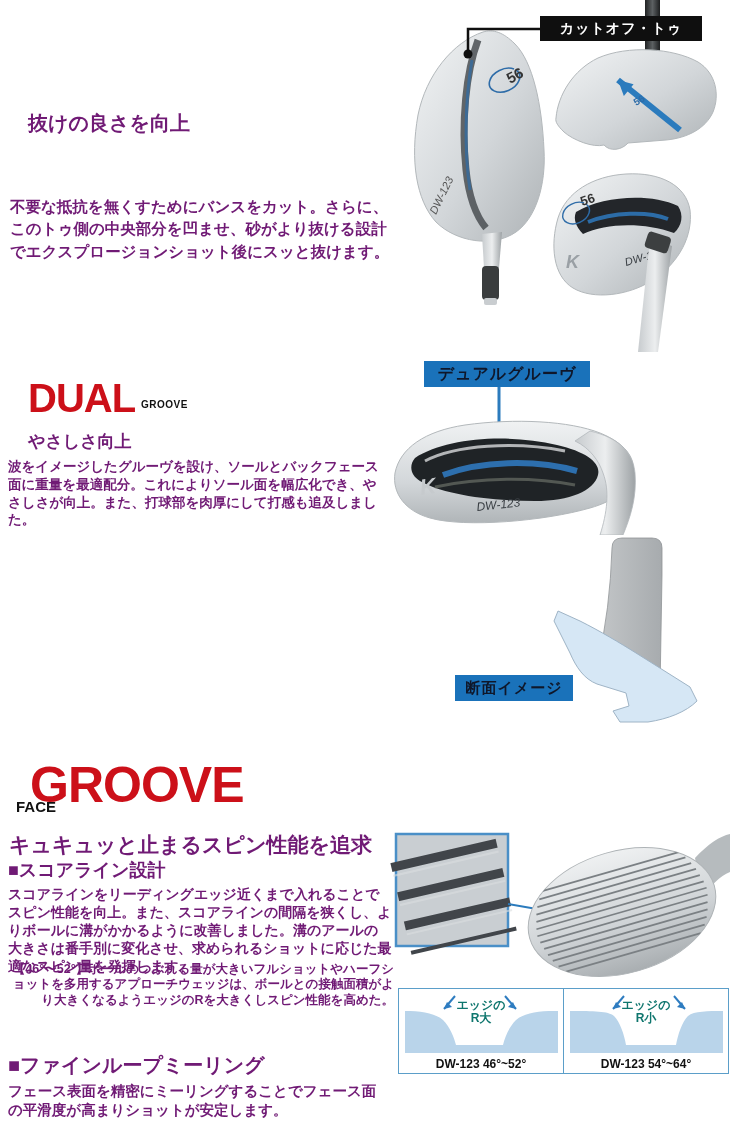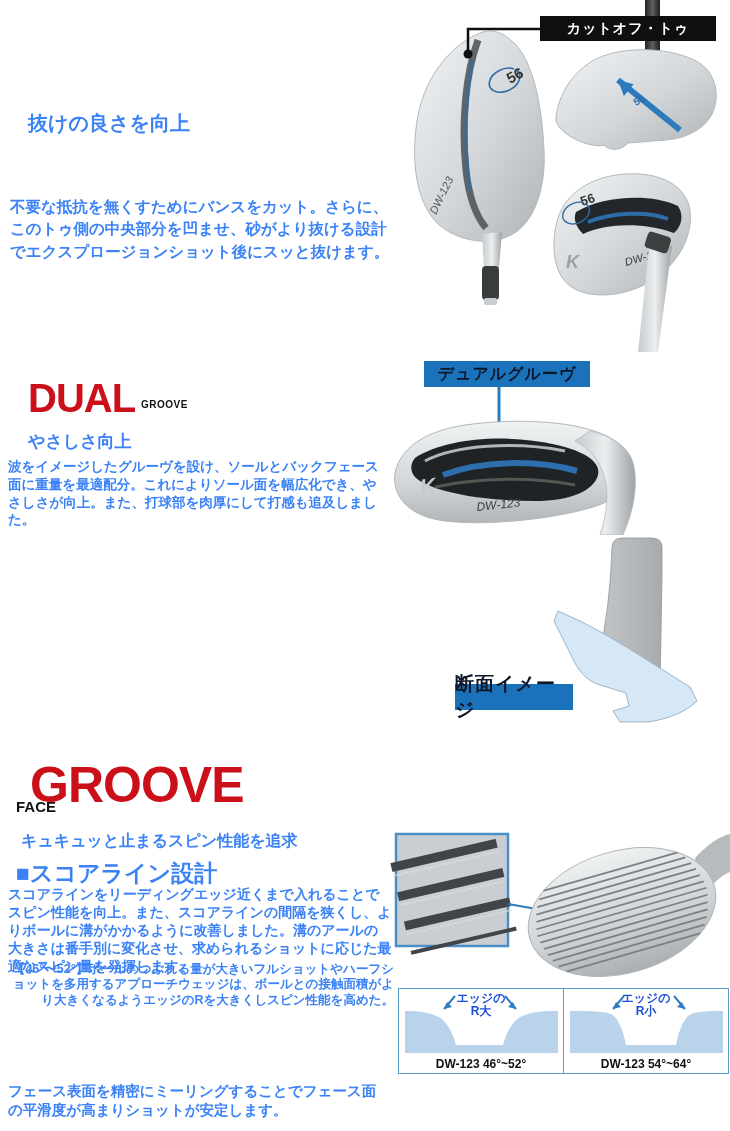--- a/index.html
+++ b/index.html
@@ -1,30 +1,30 @@
 <!DOCTYPE html>
 <html><head>
 <meta charset="utf-8">
 <style>
   html,body{margin:0;padding:0;background:#fff;}
   body{font-family:"Liberation Sans","DejaVu Sans",sans-serif;}
   #page{position:relative;width:730px;height:1131px;background:#fff;overflow:hidden;}
   .abs{position:absolute;}
-  .jp{color:#3b82f6;font-weight:700;word-break:break-all;}
+  .jp{color:#701a75;font-weight:700;word-break:break-all;}
   .title-red{color:#cc1019;}
   .title-black{color:#121212;}
   .callout-black{background:#0f0f0f;color:#fff;font-weight:700;font-size:14px;
     display:flex;align-items:center;justify-content:center;letter-spacing:1px;}
   .callout-blue{background:#1a72ba;color:#0f172a;font-weight:700;
     display:flex;align-items:center;justify-content:center;letter-spacing:1px;}
   .ed-box{display:flex;border:1.5px solid #5b9ec9;background:#fff;}
   .ed-cell{position:relative;width:164px;height:84px;background:#fff;}
   .ed-cell + .ed-cell{border-left:1.5px solid #5b9ec9;}
-  .ed-label{position:absolute;top:3px;left:0;right:0;text-align:center;
-    font-size:12px;line-height:13px;font-weight:700;color:#1d4ed8;}
+  .ed-label{position:absolute;top:10px;left:0;right:0;text-align:center;
+    font-size:12px;line-height:13px;font-weight:700;color:#0f766e;}
   .ed-caption{position:absolute;bottom:2px;left:0;right:0;text-align:center;
     font-size:12px;font-weight:700;color:#111;}
 </style>
 </head>
 <body>
 
 <div id="page">
 
   <div class="abs jp" style="left:28px;top:110px;font-size:20px;">抜けの良さを向上</div>
   <div class="abs jp" style="left:10px;top:196px;width:382px;font-size:15.5px;line-height:1.45;">不要な抵抗を無くすためにバンスをカット。さらに、このトゥ側の中央部分を凹ませ、砂がより抜ける設計でエクスプロージョンショット後にスッと抜けます。</div>
@@ -82,21 +82,21 @@
       <path d="M252,238 L274,246 L260,352 L240,352 Z" fill="url(#shaftg)"></path>
       <rect x="248" y="234" width="24" height="17" rx="4" fill="#3c3f40" transform="rotate(18 260 242)"></rect>
     </g>
 
     <g>
       <polyline points="142,29 70,29 70,50" fill="none" stroke="#0f0f0f" stroke-width="2.5"></polyline>
       <circle cx="70" cy="54" r="4.5" fill="#0f0f0f"></circle>
     </g>
   </svg>
 
-  <div class="abs callout-black" style="left:540px;top:16px;width:176px;height:25px;">カットオフ・トゥ</div>
+  <div class="abs callout-black" style="left:540px;top:16px;width:162px;height:25px;">カットオフ・トゥ</div>
 
   <div class="abs title-red" style="left:28px;top:376px;font-size:40px;font-weight:800;letter-spacing:-1px;">DUAL</div>
   <div class="abs" style="left:141px;top:399px;font-size:10px;font-weight:800;color:#111;letter-spacing:0.5px;">GROOVE</div>
   <div class="abs jp" style="left:28px;top:430px;font-size:17px;">やさしさ向上</div>
   <div class="abs jp" style="left:8px;top:458px;width:372px;font-size:13.5px;line-height:1.32;">波をイメージしたグルーヴを設け、ソールとバックフェース面に重量を最適配分。これによりソール面を幅広化でき、やさしさが向上。また、打球部を肉厚にして打感も追及しました。</div>
 
   <svg class="abs" style="left:385px;top:353px;" width="345" height="182" viewBox="0 0 345 182">
     <line x1="114" y1="34" x2="114" y2="80" stroke="#2b7bbd" stroke-width="3"></line>
     <path d="M10,120 C15,95 40,78 80,72 C130,65 185,68 215,80 C240,90 250,105 248,118 C246,135 230,148 205,155 C160,168 80,175 45,165 C20,158 7,140 10,120 Z" fill="url(#silver2)" stroke="#b3b8bb" stroke-width="1"></path>
     <defs>
@@ -126,28 +126,29 @@
     <defs>
       <linearGradient id="grayG" x1="0" y1="0" x2="1" y2="0">
         <stop offset="0" stop-color="#c3c6c8"></stop>
           <stop offset="1" stop-color="#a7abae"></stop>
       </linearGradient>
     </defs>
     <path d="M86,3 L112,3 Q122,3 122,13 L122,40 L120,155 L116,163 L93,149 L58,126 Q70,75 72,13 Q72,3 82,3 Z" fill="url(#grayG)" stroke="#8f9396" stroke-width="0.8"></path>
     <path d="M18,76 L40,86 C60,96 80,108 96,118 L150,152 L157,166 C146,177 128,184 108,187 L80,187 L73,176 L89,171 L86,158 L57,149 C44,144 36,132 30,118 L14,86 Z" fill="#d6e7f5" stroke="#9fb4c6" stroke-width="1"></path>
   </svg>
 
-  <div class="abs callout-blue" style="left:455px;top:675px;width:118px;height:26px;font-size:19px;margin-top:9px;">断面イメージ</div>
+  <div class="abs callout-blue" style="left:455px;top:675px;width:118px;height:26px;font-size:15px;">断面イメージ</div>
 
   <div class="abs" style="left:8px;top:798px;font-size:15px;font-weight:800;color:#111;padding-left:8px;">FACE</div>
   <div class="abs title-red" style="left:30px;top:756px;font-size:50px;font-weight:800;letter-spacing:-1px;">GROOVE</div>
-  <div class="abs jp" style="left:21px;top:831px;font-size:16px;">キュキュッと止まるスピン性能を追求</div>
-  <div class="abs jp" style="left:16px;top:858px;font-size:23px;">■スコアライン設計</div>
+  <div class="abs jp" style="left:9px;top:831px;font-size:21px;">キュキュッと止まるスピン性能を追求</div>
+  <div class="abs jp" style="left:8px;top:858px;font-size:18px;">■スコアライン設計</div>
   <div class="abs jp" style="left:8px;top:886px;width:384px;font-size:14px;line-height:1.28;">スコアラインをリーディングエッジ近くまで入れることでスピン性能を向上。また、スコアラインの間隔を狭くし、よりボールに溝がかかるように改善しました。溝のアールの大きさは番手別に変化させ、求められるショットに応じた最適なスピン量を発揮します。</div>
   <div class="abs jp" style="left:6px;top:962px;width:388px;font-size:12.5px;line-height:1.22;text-align:right;">【46°〜52°】ボールのつぶれる量が大きいフルショットやハーフショットを多用するアプローチウェッジは、ボールとの接触面積がより大きくなるようエッジのRを大きくしスピン性能を高めた。</div>
+  <div class="abs jp" style="left:8px;top:1052px;font-size:20px;">■ファインループミーリング</div>
   <div class="abs jp" style="left:8px;top:1082px;width:380px;font-size:14.5px;line-height:1.3;">フェース表面を精密にミーリングすることでフェース面の平滑度が高まりショットが安定します。</div>
 
   <svg class="abs" style="left:390px;top:828px;" width="340" height="152" viewBox="0 0 340 152">
     <defs>
       <linearGradient id="silver3" x1="0" y1="0" x2="0" y2="1">
         <stop offset="0" stop-color="#eef0f1"></stop>
           <stop offset="0.6" stop-color="#cfd3d6"></stop>
           <stop offset="1" stop-color="#a9aeb1"></stop>
       </linearGradient>
       <clipPath id="zoomclip">

